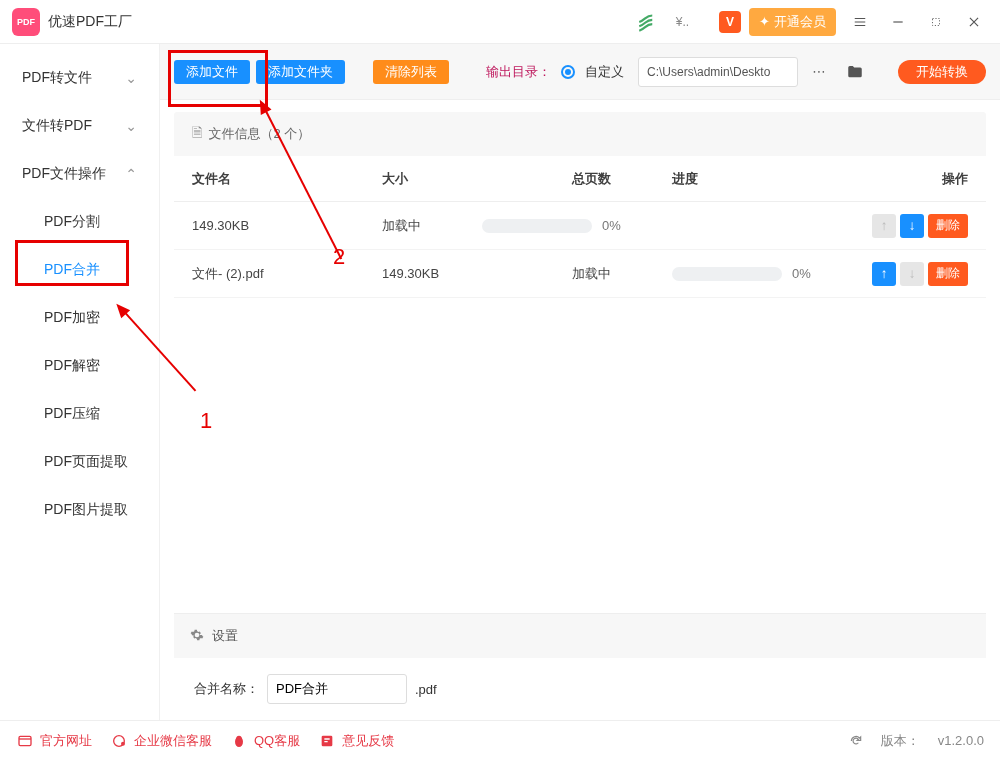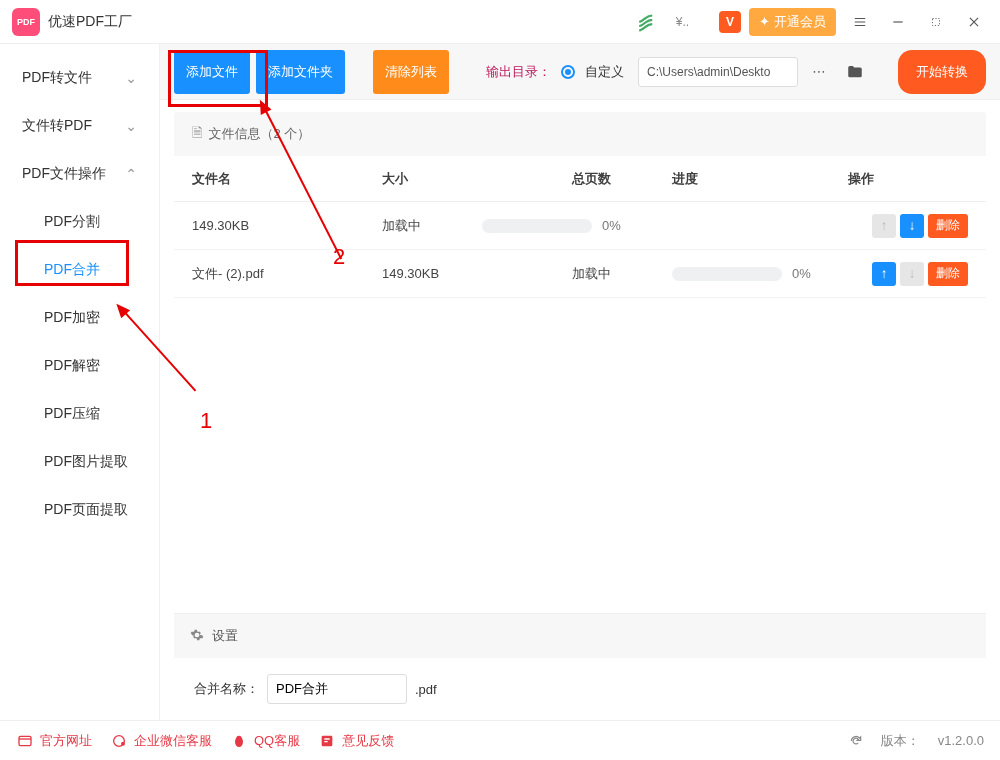--- a/index.html
+++ b/index.html
@@ -24,21 +24,21 @@
 .side-group { height: 48px; display: flex; align-items: center; justify-content: space-between; padding: 0 22px; font-size: 14px; color: #333; cursor: pointer; }
 .side-group .chev { color:#999; }
 .side-item { height: 48px; display: flex; align-items: center; padding-left: 44px; font-size: 14px; color: #333; cursor: pointer; }
 .side-item.active { color: #1890ff; }
 
 
 .content { flex: 1; display: flex; flex-direction: column; background: #fff; }
 
 
 .toolbar { height: 56px; background: #f7f7f7; display: flex; align-items: center; padding: 0 14px; gap: 6px; border-bottom: 1px solid #eee; }
-.btn { height: 44px; padding: 0 12px; border: none; border-radius: 3px; font-size: 13px; color: #fff; cursor: pointer; }
+.btn { height: 24px; padding: 0 12px; border: none; border-radius: 3px; font-size: 13px; color: #fff; cursor: pointer; }
 .btn-blue { background: #1890ff; }
 .btn-orange { background: #ff8c1a; }
 .btn-red-orange { background: #ff5a1f; padding: 0 18px; border-radius: 14px; }
 .toolbar-spacer { flex: 1; }
 .out-label { font-size: 13px; color: #be185d; margin-right: 4px; }
 .radio { width: 14px; height: 14px; border: 2px solid #1890ff; border-radius: 50%; display: inline-flex; align-items:center; justify-content:center; margin-right:4px; }
 .radio .dot { width: 6px; height:6px; background:#1890ff; border-radius:50%; }
 .radio-label { font-size: 13px; color:#333; margin-right:8px; }
 .path-input { width: 160px; height: 30px; border: 1px solid #ddd; border-radius: 3px; padding: 0 8px; font-size: 12px; color:#555; background:#fff; }
 .icon-btn { width: 30px; height: 30px; border: none; background: transparent; cursor:pointer; display:flex; align-items:center; justify-content:center; color:#666; }
@@ -148,24 +148,24 @@
     <div class="side-item">
         <span>PDF加密</span>
       </div>
     <div class="side-item">
         <span>PDF解密</span>
       </div>
     <div class="side-item">
         <span>PDF压缩</span>
       </div>
     <div class="side-item">
+        <span>PDF页面提取</span>
+      </div>
+    <div class="side-item">
         <span>PDF图片提取</span>
-      </div>
-    <div class="side-item">
-        <span>PDF页面提取</span>
       </div>
   </div>
 
   <div class="content">
 
     <div class="toolbar">
       <button class="btn btn-blue">添加文件</button>
       <button class="btn btn-blue">添加文件夹</button>
       <div style="width:16px"></div>
       <button class="btn btn-orange">清除列表</button>
@@ -192,21 +192,21 @@
     </div>
 
     <div class="tbl">
       <div class="tbl-head">
         <div class="c-name">文件名</div>
         <div class="c-size">大小</div>
         <div class="c-pages">总页数</div>
         <div class="c-prog">
             <span>进度</span>
           </div>
-        <div class="c-act" style="justify-content:flex-start">
+        <div class="c-act" style="justify-content:flex-end">
             <span>操作</span>
           </div>
       </div>
 
       <div class="tbl-row">
         <div class="c-size">149.30KB</div>
         <div class="c-pages">加载中</div>
         <div class="c-prog">
           <div class="prog-bar"></div>
           <span class="pct">0%</span>

